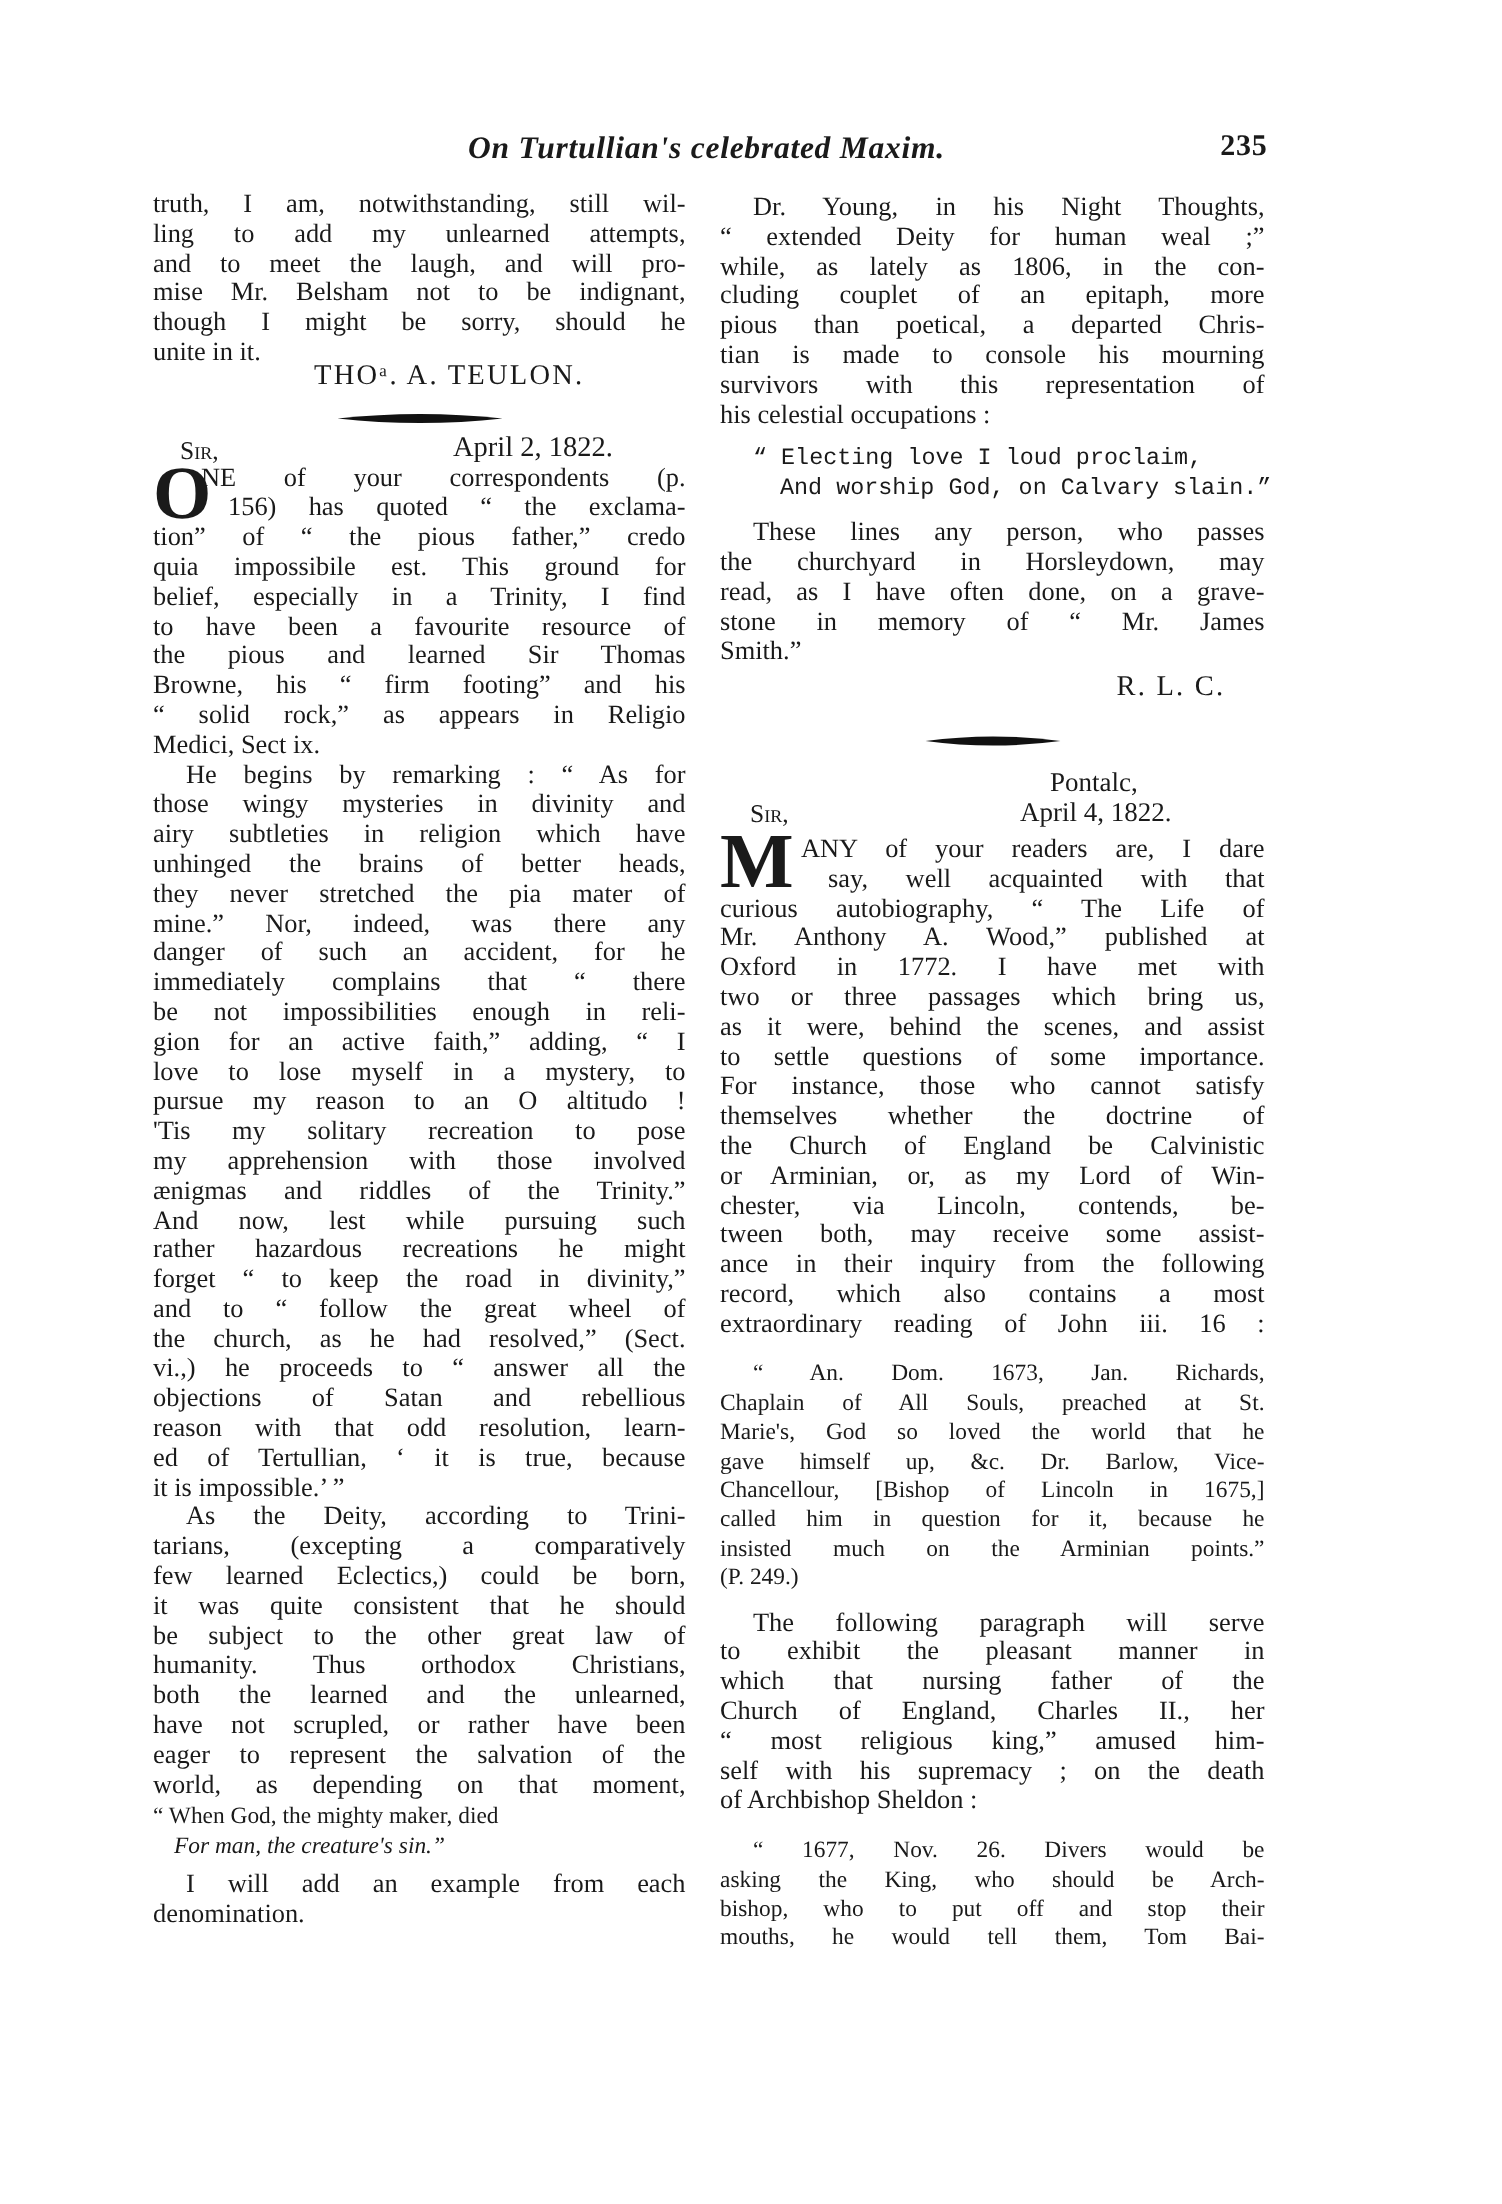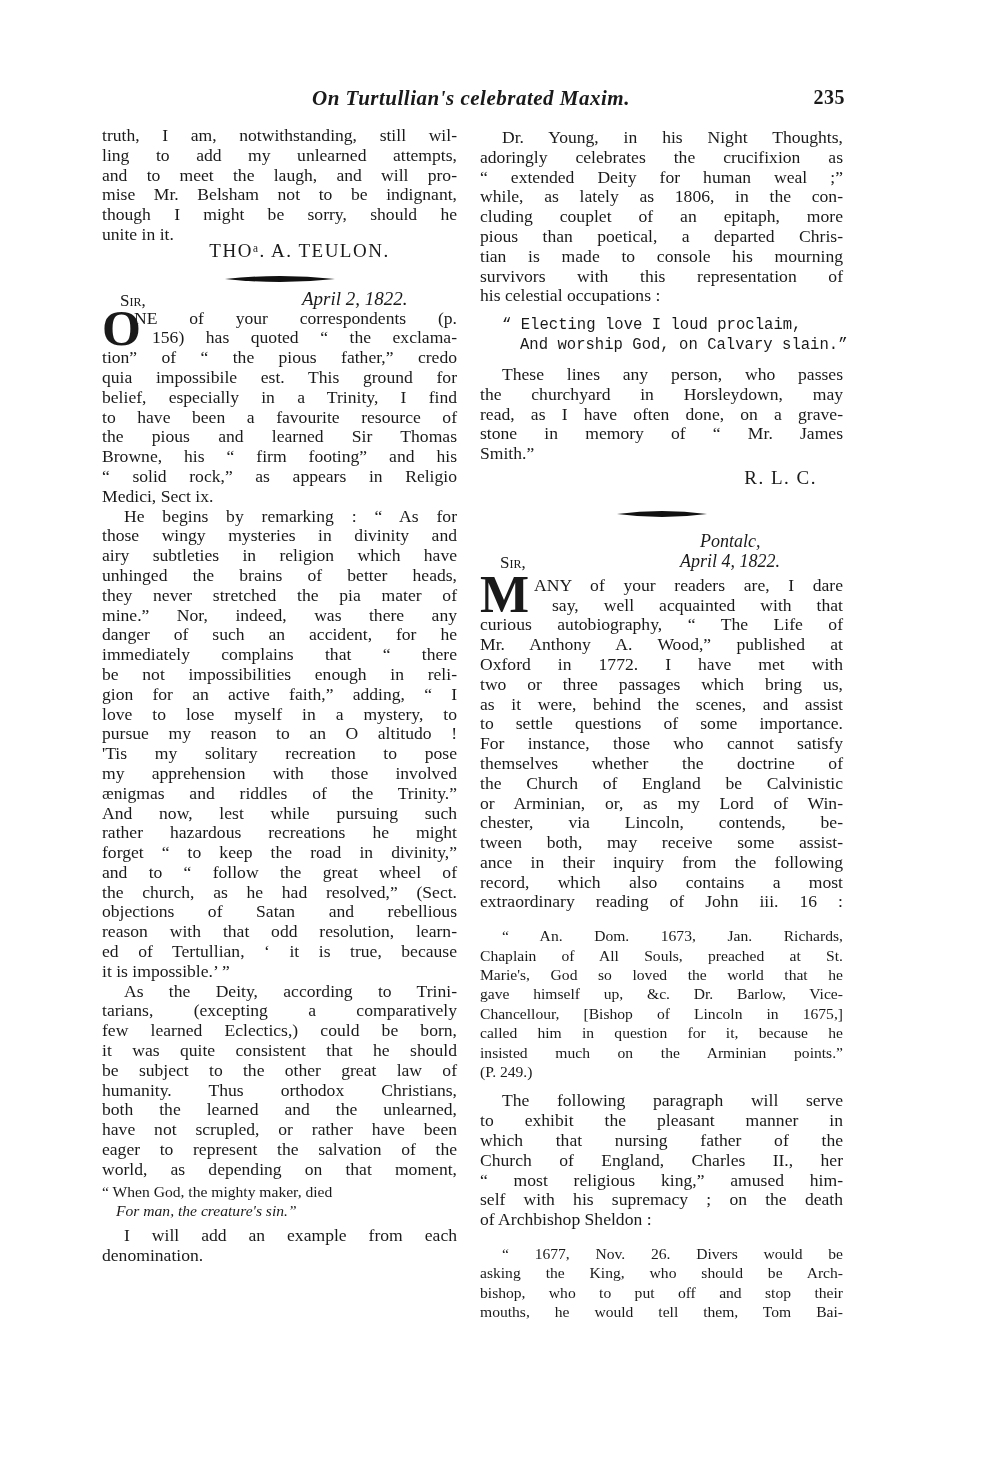--- a/index.html
+++ b/index.html
@@ -18,21 +18,21 @@
 
   .col { position: absolute; top: 126px; font-size: 17.6px; line-height: 19.8px; }
   .col.left { left: 102px; width: 355px; }
   .col.right { left: 480px; width: 363px; top: 128px; }
 
   .ln { display: block; white-space: nowrap; text-align: justify; text-align-last: justify; height: 19.8px; }
   .ln.last { text-align-last: left; }
   .ln.indent { padding-left: 22px; }
   .ln.right-al { text-align: right; text-align-last: right; }
   .ln.center { text-align: left; text-align-last: center; }
-  i, .it { font-style: italic; }
+  i, .it { }
 
   .sig { font-size: 19px; letter-spacing: 1.5px; }
   .sir { font-variant: small-caps; font-size: 17px; }
 
   .rule {
     display: block; margin: 0 auto; height: 8px;
   }
   .gap6 { height: 6px; }
   .gap10 { height: 10px; }
   .gap14 { height: 14px; }
@@ -107,20 +107,21 @@
       <span class="ln">love to lose myself in a mystery, to</span>
       <span class="ln">pursue my reason to an O altitudo !</span>
       <span class="ln">'Tis my solitary recreation to pose</span>
       <span class="ln">my apprehension with those involved</span>
       <span class="ln">ænigmas and riddles of the Trinity.”</span>
       <span class="ln">And now, lest while pursuing such</span>
       <span class="ln">rather hazardous recreations he might</span>
       <span class="ln">forget “ to keep the road in divinity,”</span>
       <span class="ln">and to “ follow the great wheel of</span>
       <span class="ln">the church, as he had resolved,” (Sect.</span>
+      <span class="ln">vi.,) he proceeds to “ answer all the</span>
       <span class="ln">objections of Satan and rebellious</span>
       <span class="ln">reason with that odd resolution, learn-</span>
       <span class="ln">ed of Tertullian, ‘ it is true, because</span>
       <span class="ln last">it is impossible.’ ”</span>
     </div>
 
     <div>
       <span class="ln indent">As the Deity, according to Trini-</span>
       <span class="ln">tarians, (excepting a comparatively</span>
       <span class="ln">few learned Eclectics,) could be born,</span>
@@ -141,21 +142,20 @@
     <div class="gap6"></div>
     <div>
       <span class="ln indent">I will add an example from each</span>
       <span class="ln last">denomination.</span>
     </div>
   </div>
 
   <div class="col right">
     <div>
       <span class="ln indent">Dr. Young, in his Night Thoughts,</span>
-      <span class="ln">adoringly celebrates the crucifixion as</span>
       <span class="ln">“ extended Deity for human weal ;”</span>
       <span class="ln">while, as lately as 1806, in the con-</span>
       <span class="ln">cluding couplet of an epitaph, more</span>
       <span class="ln">pious than poetical, a departed Chris-</span>
       <span class="ln">tian is made to console his mourning</span>
       <span class="ln">survivors with this representation of</span>
       <span class="ln last">his celestial occupations :</span>
     </div>
 
     <div class="gap10"></div>

